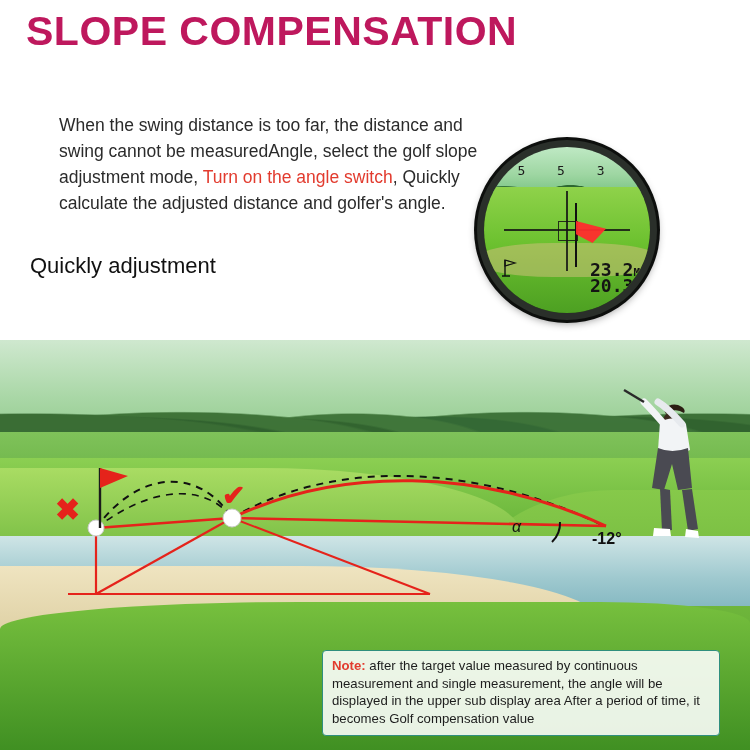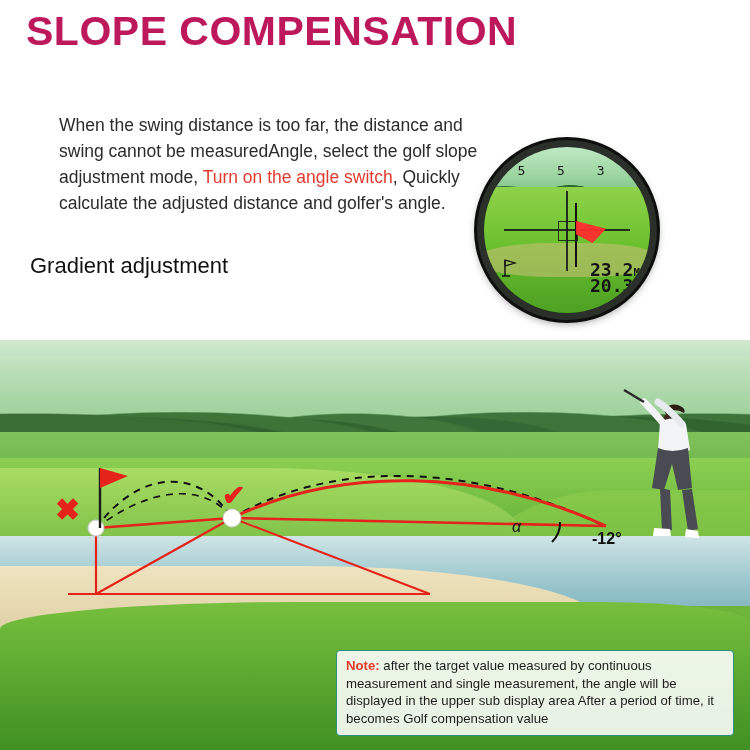--- a/index.html
+++ b/index.html
@@ -160,21 +160,21 @@
     background:#e7dcb3;border-radius:50%;opacity:.85;
   }
 
   .overlay{position:absolute;left:0;top:0;width:750px;height:410px;}
 
   
   .golfer{position:absolute;left:620px;top:48px;width:86px;height:150px;}
 
   
   .note{
-    position:absolute;left:336px;top:650px;width:398px;height:86px;
+    position:absolute;left:322px;top:650px;width:398px;height:86px;
     border:1.5px solid #2f8f7e;border-radius:4px;
     background:rgba(255,255,255,.88);
     padding:6px 8px 6px 9px;box-sizing:border-box;
     font-size:13.2px;line-height:17.6px;color:#1d1d1d;
   }
   .note .nlabel{color:#e23b2e;font-weight:bold;}
 
   .ang-label{
     position:absolute;left:512px;top:178px;color:#111;font-size:16px;font-style:italic;
   }
@@ -195,21 +195,21 @@
 
 <div class="page">
 
   <div class="top">
 
     <div class="title">SLOPE COMPENSATION</div>
 
     <div class="para"><span>When the swing distance is too far, the distance and swing cannot be measuredAngle, select the golf slope adjustment mode, </span><span class="hl">Turn on the angle switch</span><span>, Quickly calculate the adjusted distance and golfer's angle.</span></div>
 
     <div class="grad">
-      <div>Gradient adjustment</div>
+      <div>Quickly adjustment</div>
     </div>
 
     <div class="scope">
       <div class="scope-inner">
         <div class="sky"></div>
         <div class="trees"></div>
         <div class="fairway"></div>
         <div class="bunker"></div>
 
         <div class="retic-h"></div>

